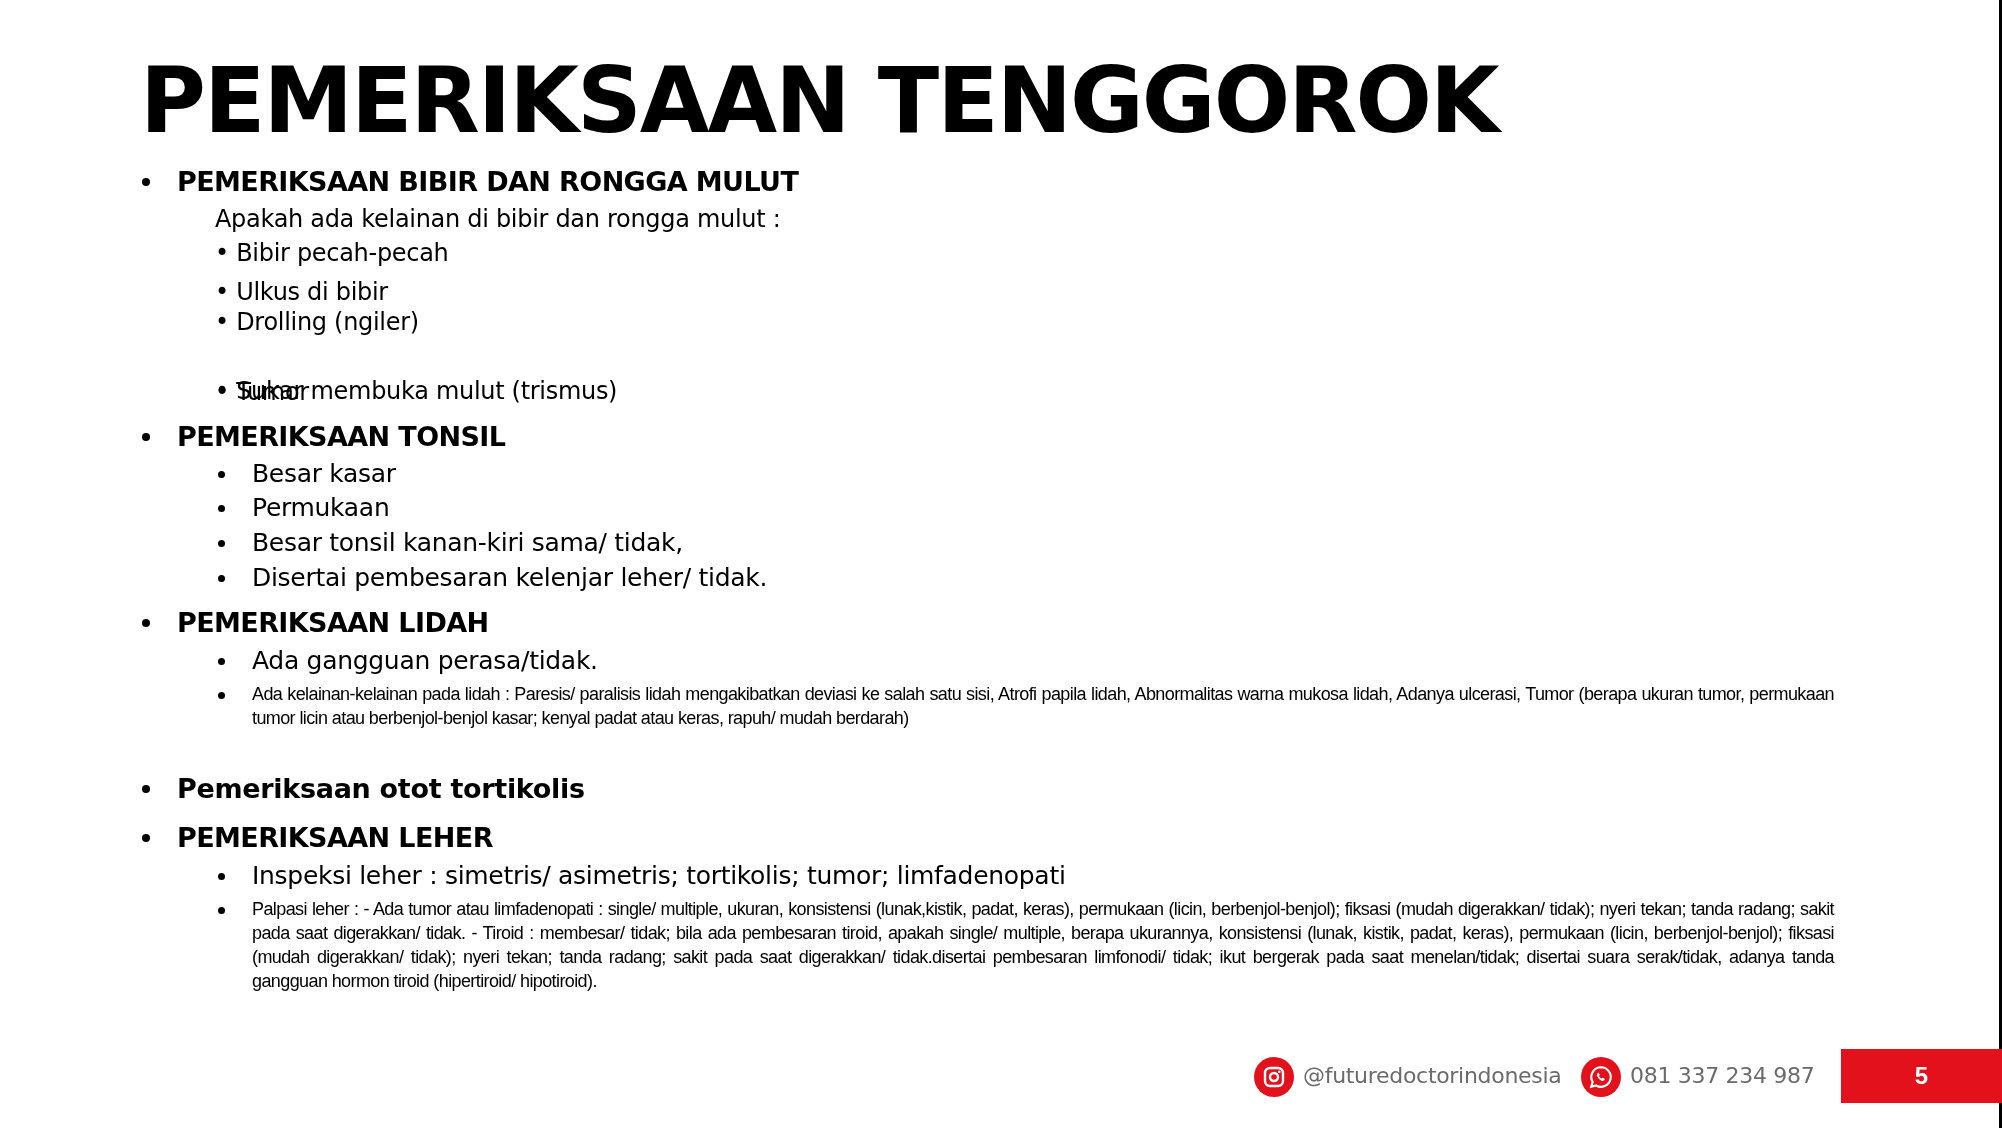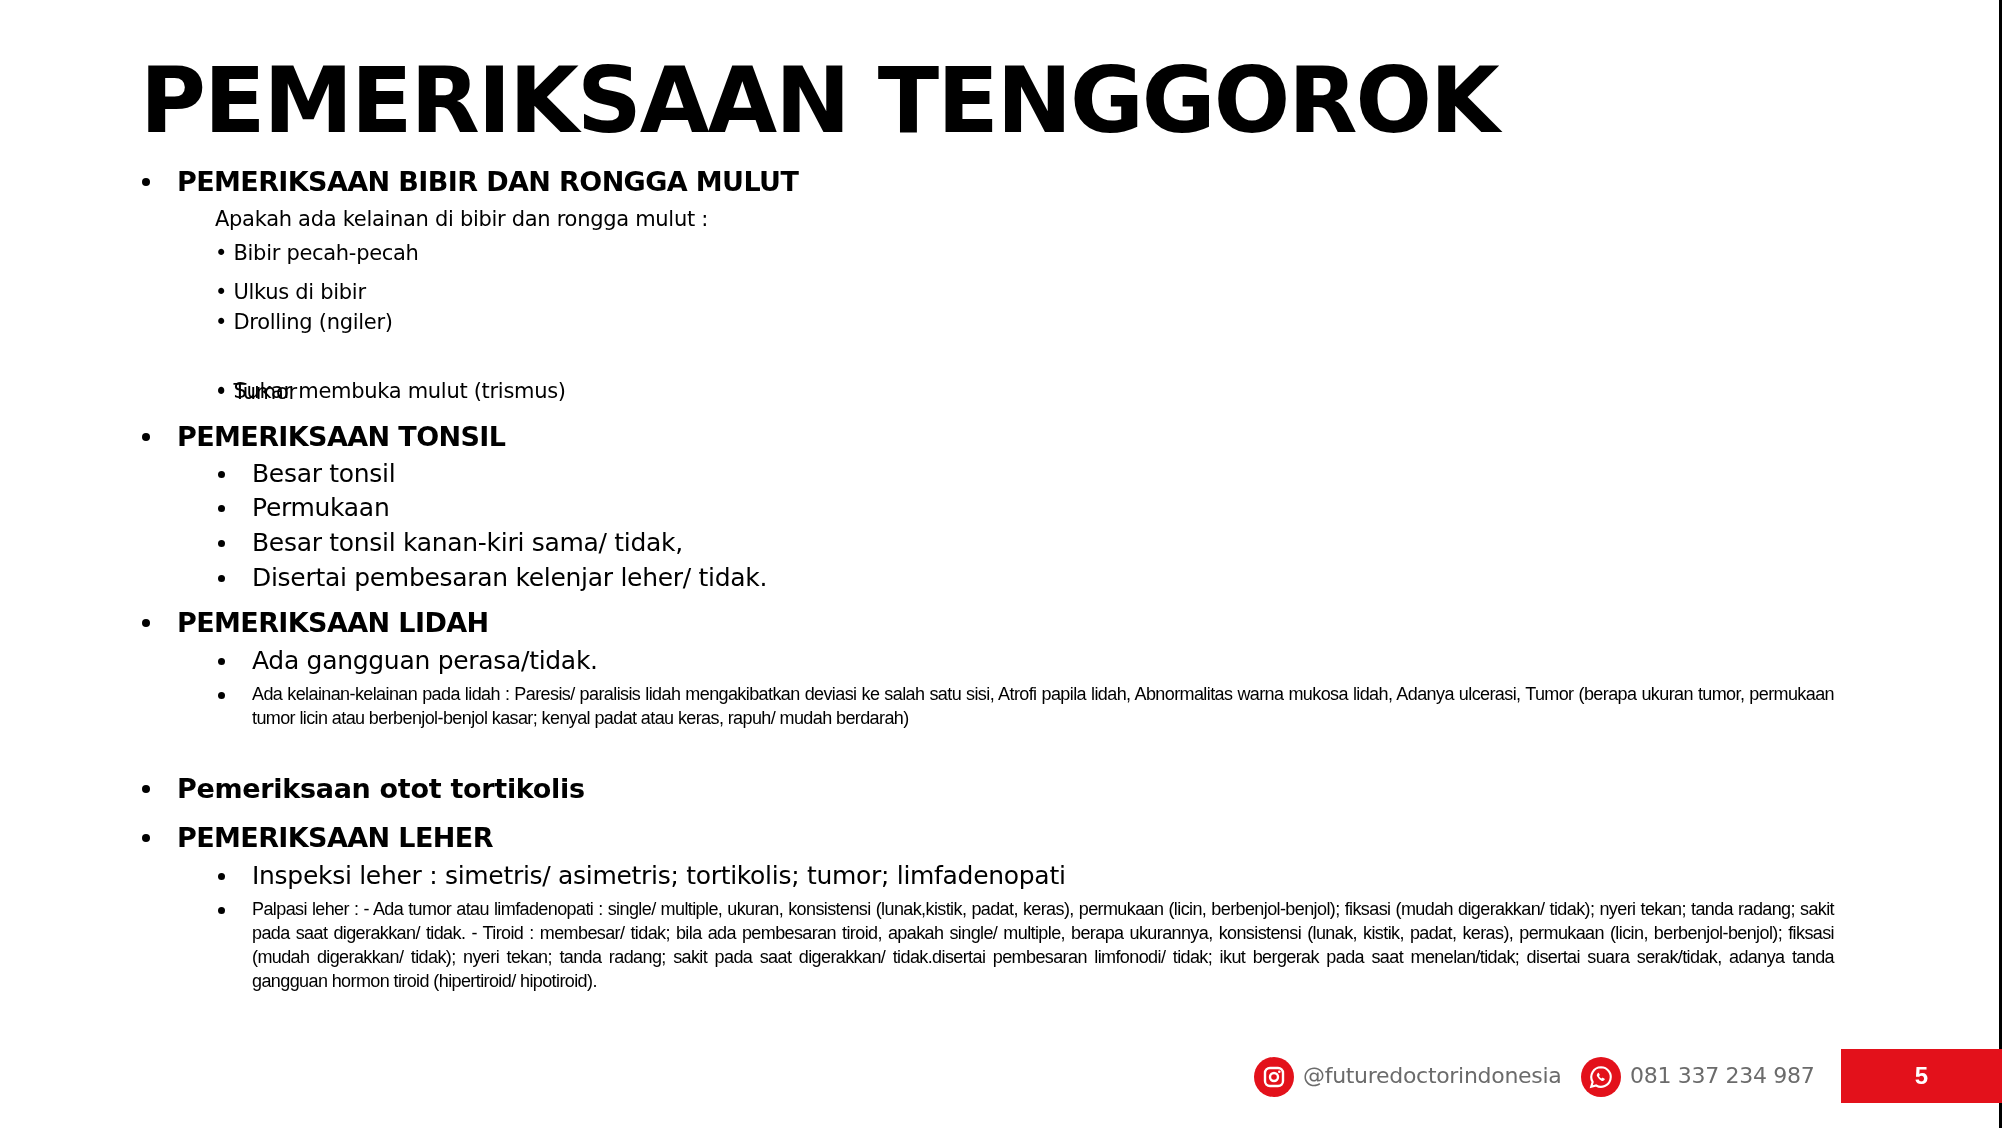--- a/index.html
+++ b/index.html
@@ -19,21 +19,21 @@
     position:absolute; left:140px; font-weight:bold; font-size:27px; line-height:34px;
     letter-spacing:-0.6px; white-space:nowrap;
   }
   .sec-head .dot, .item .dot {
     display:inline-block; width:8px; height:8px; border-radius:50%; background:#000;
     position:absolute; top:13px;
   }
   .sec-head .dot { left:2px; }
   .sec-head .txt { position:absolute; left:37px;text-align:center; }
   .plain {
-    position:absolute; font-size:21px; line-height:32px; white-space:nowrap; letter-spacing:-0.3px;
+    position:absolute; font-size:24px; line-height:32px; white-space:nowrap; letter-spacing:-0.3px;
   }
   .item {
     position:absolute; left:214px; font-size:25px; line-height:32px; white-space:nowrap; letter-spacing:-0.3px;
   }
   .item .dot { left:4px; width:7px; height:7px; }
   .item .txt { position:absolute; left:38px; }
   .para {
     position:absolute; left:252px; width:1582px;
     font-size:18px; line-height:24px; text-align:justify; letter-spacing:-0.6px;
     font-family:"Liberation Sans","DejaVu Sans",sans-serif;
@@ -70,21 +70,21 @@
 <div class="plain" style="left:215px; top:306px;">• Drolling (ngiler)</div>
 <div class="plain" style="left:215px; top:340px;margin-top:36px;">• Tumor</div>
 <div class="plain" style="left:215px; top:375px;">• Sukar membuka mulut (trismus)</div>
 
 <div class="sec-head" style="top:420px;">
   <span class="dot"></span>
   <span class="txt">PEMERIKSAAN TONSIL</span>
 </div>
 <div class="item" style="top:458px;">
   <span class="dot"></span>
-  <span class="txt">Besar tonsil</span>
+  <span class="txt">Besar kasar</span>
 </div>
 <div class="item" style="top:492px;">
   <span class="dot"></span>
   <span class="txt">Permukaan</span>
 </div>
 <div class="item" style="top:527px;">
   <span class="dot"></span>
   <span class="txt">Besar tonsil kanan-kiri sama/ tidak,</span>
 </div>
 <div class="item" style="top:562px;">

